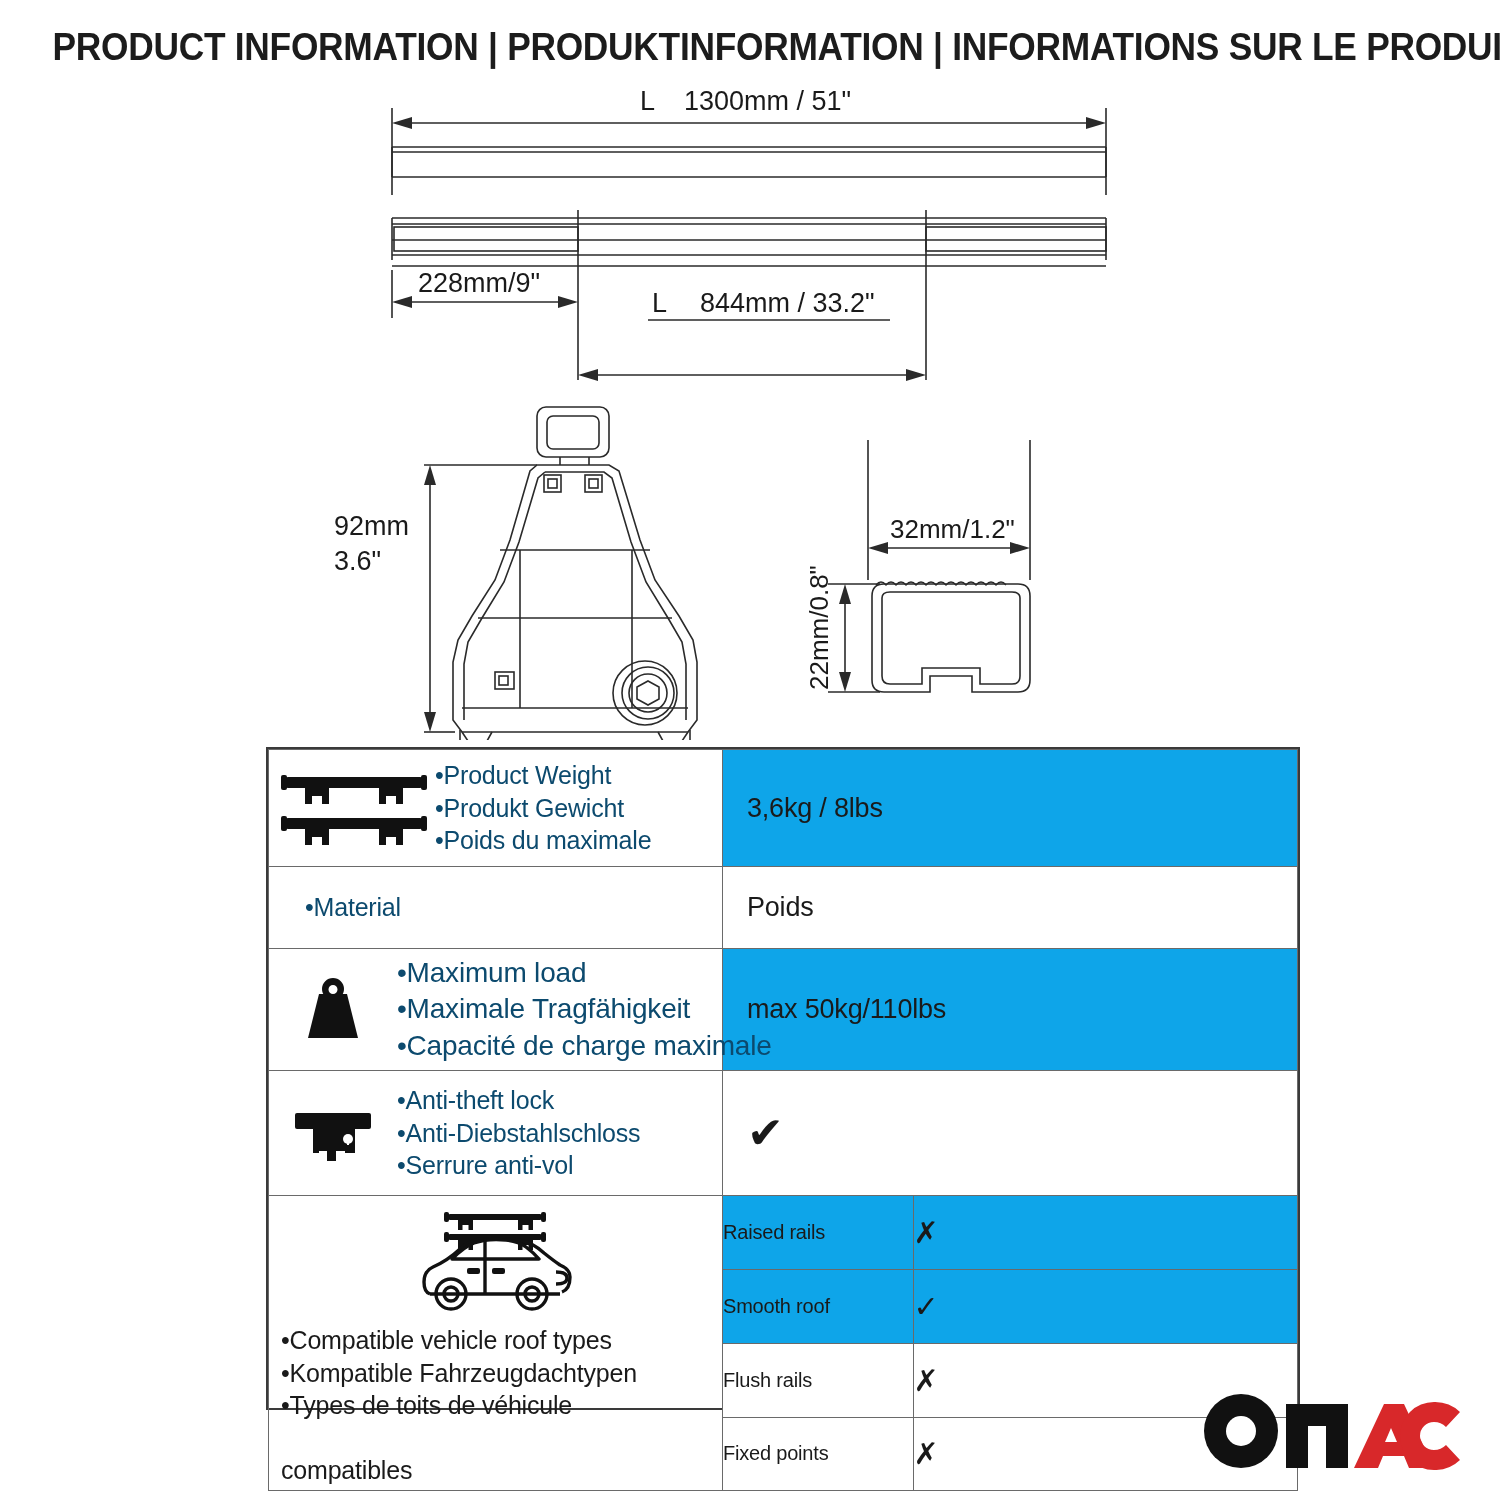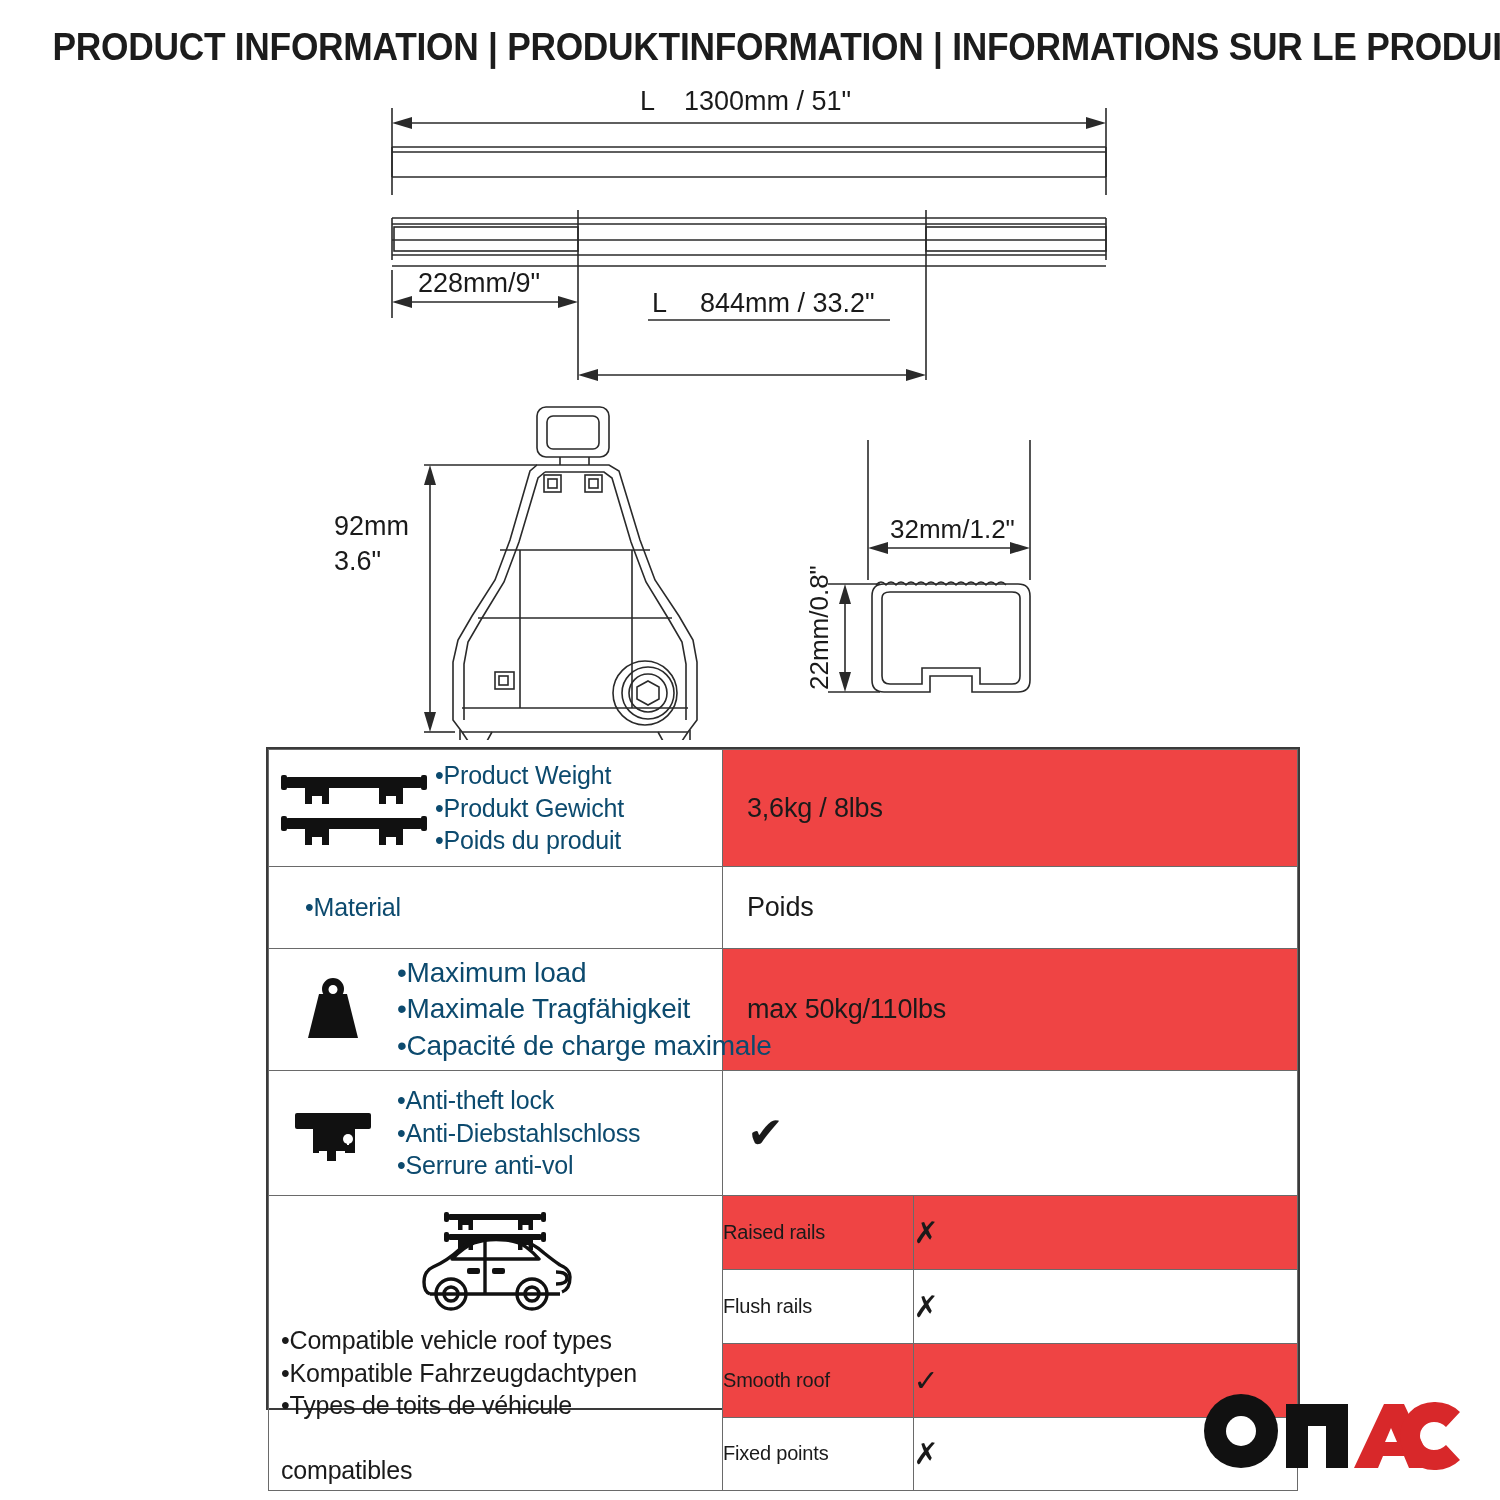--- a/index.html
+++ b/index.html
@@ -40,21 +40,21 @@
     border-collapse:collapse;
     table-layout:fixed;
   }
   table.spec td{
     border:1px solid #6a6a6a;
     padding:0; vertical-align:middle;
     box-sizing:border-box;
   }
   .cell-label{width:454px;position:relative;}
   .cell-value{background:#ffffff;}
-  .shaded{background:#ef4444;}
+  .shaded{background:#0ea5e9;}
 
   .label-wrap{display:flex;align-items:center;gap:6px;padding:6px 4px 6px 10px;}
   .icon-box{width:150px;flex:0 0 150px;display:flex;align-items:center;justify-content:center;}
   .icon-box.narrow{width:116px;flex:0 0 116px;}
   .label-lines{font-size:25px;line-height:1.30;color:#0c4a6e;letter-spacing:-0.2px;}
   .label-lines div{white-space:nowrap;}
   .label-lines.small div{font-size:28px;}
 
   .value-text{font-size:27px;padding-left:24px;color:#1a1a1a;letter-spacing:-0.2px;}
 
@@ -252,21 +252,21 @@
                   <rect x="2" y="47" width="6" height="15" rx="2"></rect>
                   <rect x="142" y="47" width="6" height="15" rx="2"></rect>
                   <path d="M26 60 h24 v16 h-7 v-8 h-10 v8 h-7 z"></path>
                   <path d="M100 60 h24 v16 h-7 v-8 h-10 v8 h-7 z"></path>
                 </g>
               </svg>
             </div>
             <div class="label-lines">
               <div>•Product Weight</div>
               <div>•Produkt Gewicht</div>
-              <div>•Poids du produit</div>
+              <div>•Poids du maximale</div>
             </div>
           </div>
         </td>
         <td class="cell-value shaded">
           <div class="value-text">3,6kg / 8lbs</div>
         </td>
       </tr>
 
       <tr>
         <td class="cell-label" style="height:82px;">
@@ -374,26 +374,26 @@
           </div>
         </td>
         <td class="cell-value" style="padding:0;">
           <table class="roof">
             <tbody>
                   <tr>
               <td class="roof-name shaded">Raised rails</td>
               <td class="roof-mark cross shaded">✗</td>
             </tr>
             <tr>
+              <td class="roof-name shaded">Smooth roof</td>
+              <td class="roof-mark shaded">✓</td>
+            </tr>
+            <tr>
               <td class="roof-name">Flush rails</td>
               <td class="roof-mark cross">✗</td>
-            </tr>
-            <tr>
-              <td class="roof-name shaded">Smooth roof</td>
-              <td class="roof-mark shaded">✓</td>
             </tr>
             <tr>
               <td class="roof-name">Fixed points</td>
               <td class="roof-mark cross">✗</td>
             </tr>
           </tbody>
               </table>
         </td>
       </tr>
     </tbody>

